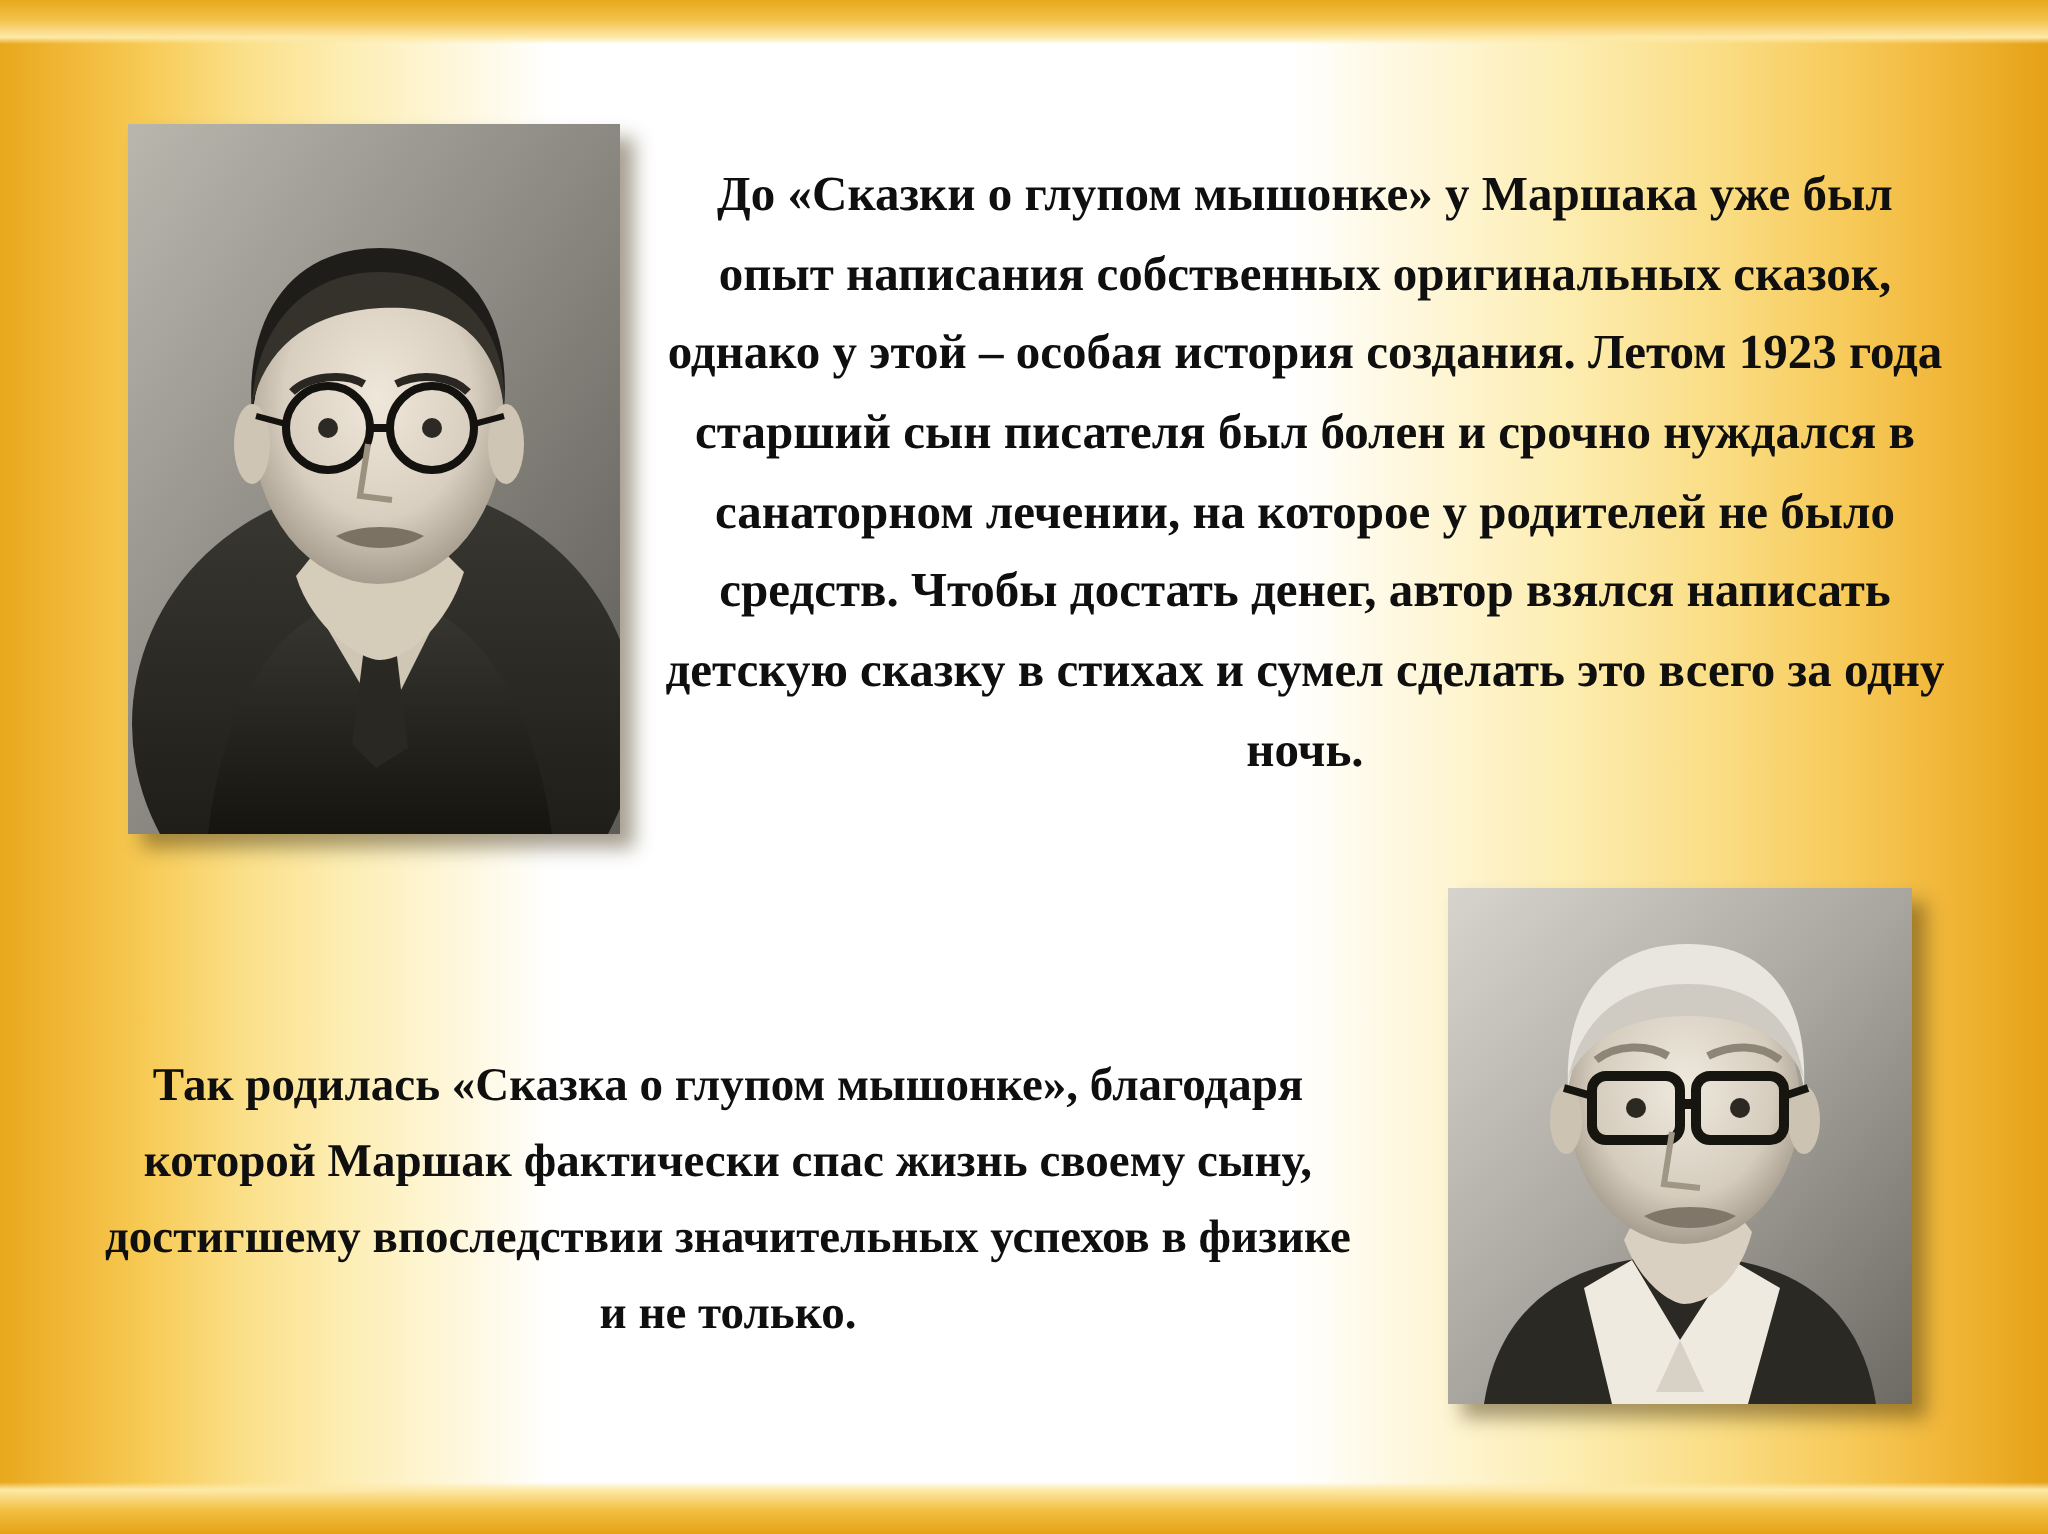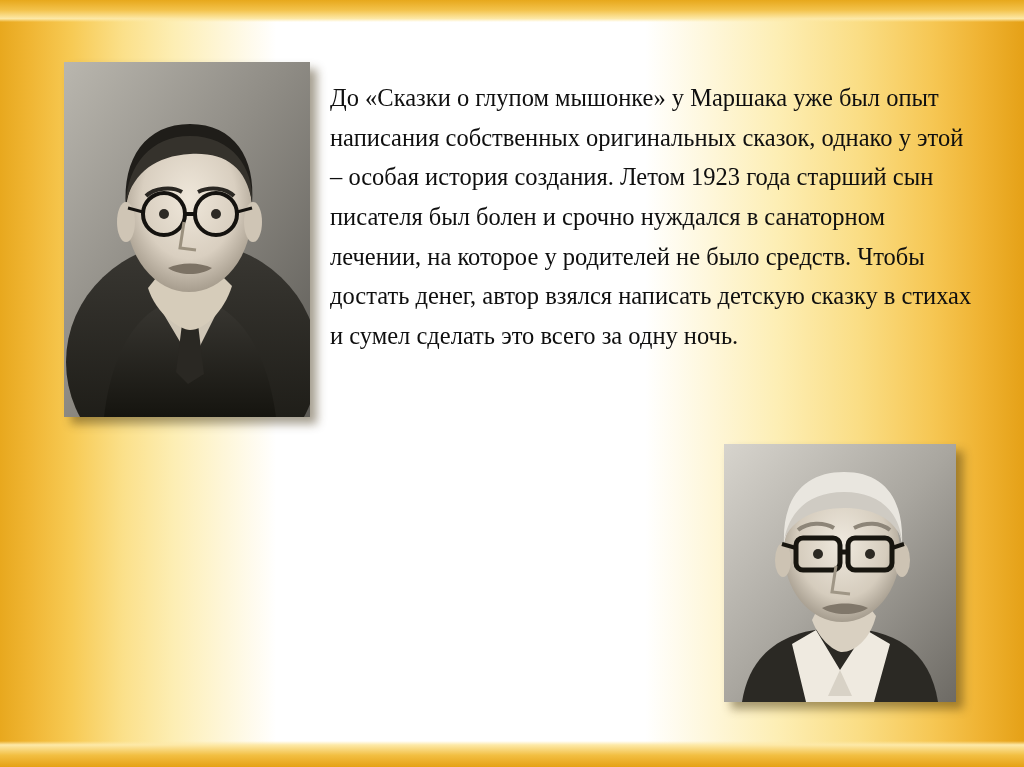--- a/index.html
+++ b/index.html
@@ -63,22 +63,22 @@
     top: 444px;
     width: 232px;
     height: 258px;
   }
   .photo svg { display: block; width: 100%; height: 100%; }
 
   
   .para {
     position: absolute;
     color: #0f0f0f;
-    font-weight: normal;
-    text-align: left;
+    font-weight: bold;
+    text-align: center;
     line-height: 1.62;
   }
   #paragraph-one {
     left: 330px;
     top: 78px;
     width: 645px;
     font-size: 24.5px;
   }
   #paragraph-two {
     left: 44px;
@@ -168,14 +168,15 @@
       <circle cx="146" cy="110" r="5" fill="#2c2923"></circle>
       <path d="M112 122 L108 148 L126 150" fill="none" stroke="#9f9686" stroke-width="3"></path>
       <path d="M98 164 C110 158 132 158 144 164 C132 172 110 172 98 164 Z" fill="#80776a"></path>
       <path d="M74 86 C84 78 100 78 110 84" fill="none" stroke="#8d8578" stroke-width="4"></path>
       <path d="M130 84 C142 78 156 78 166 86" fill="none" stroke="#8d8578" stroke-width="4"></path>
     </svg>
   </div>
 
   <div class="para" id="paragraph-one">До «Сказки о глупом мышонке» у Маршака уже был опыт написания собственных оригинальных сказок, однако у этой – особая история создания. Летом 1923 года старший сын писателя был болен и срочно нуждался в санаторном лечении, на которое у родителей не было средств. Чтобы достать денег, автор взялся написать детскую сказку в  стихах и сумел сделать это всего за одну ночь.</div>
 
+  <div class="para" id="paragraph-two">Так родилась «Сказка о глупом мышонке», благодаря которой Маршак фактически спас жизнь своему сыну, достигшему впоследствии значительных успехов в физике и не только.</div>
 
 </div>
 
 </body></html>

